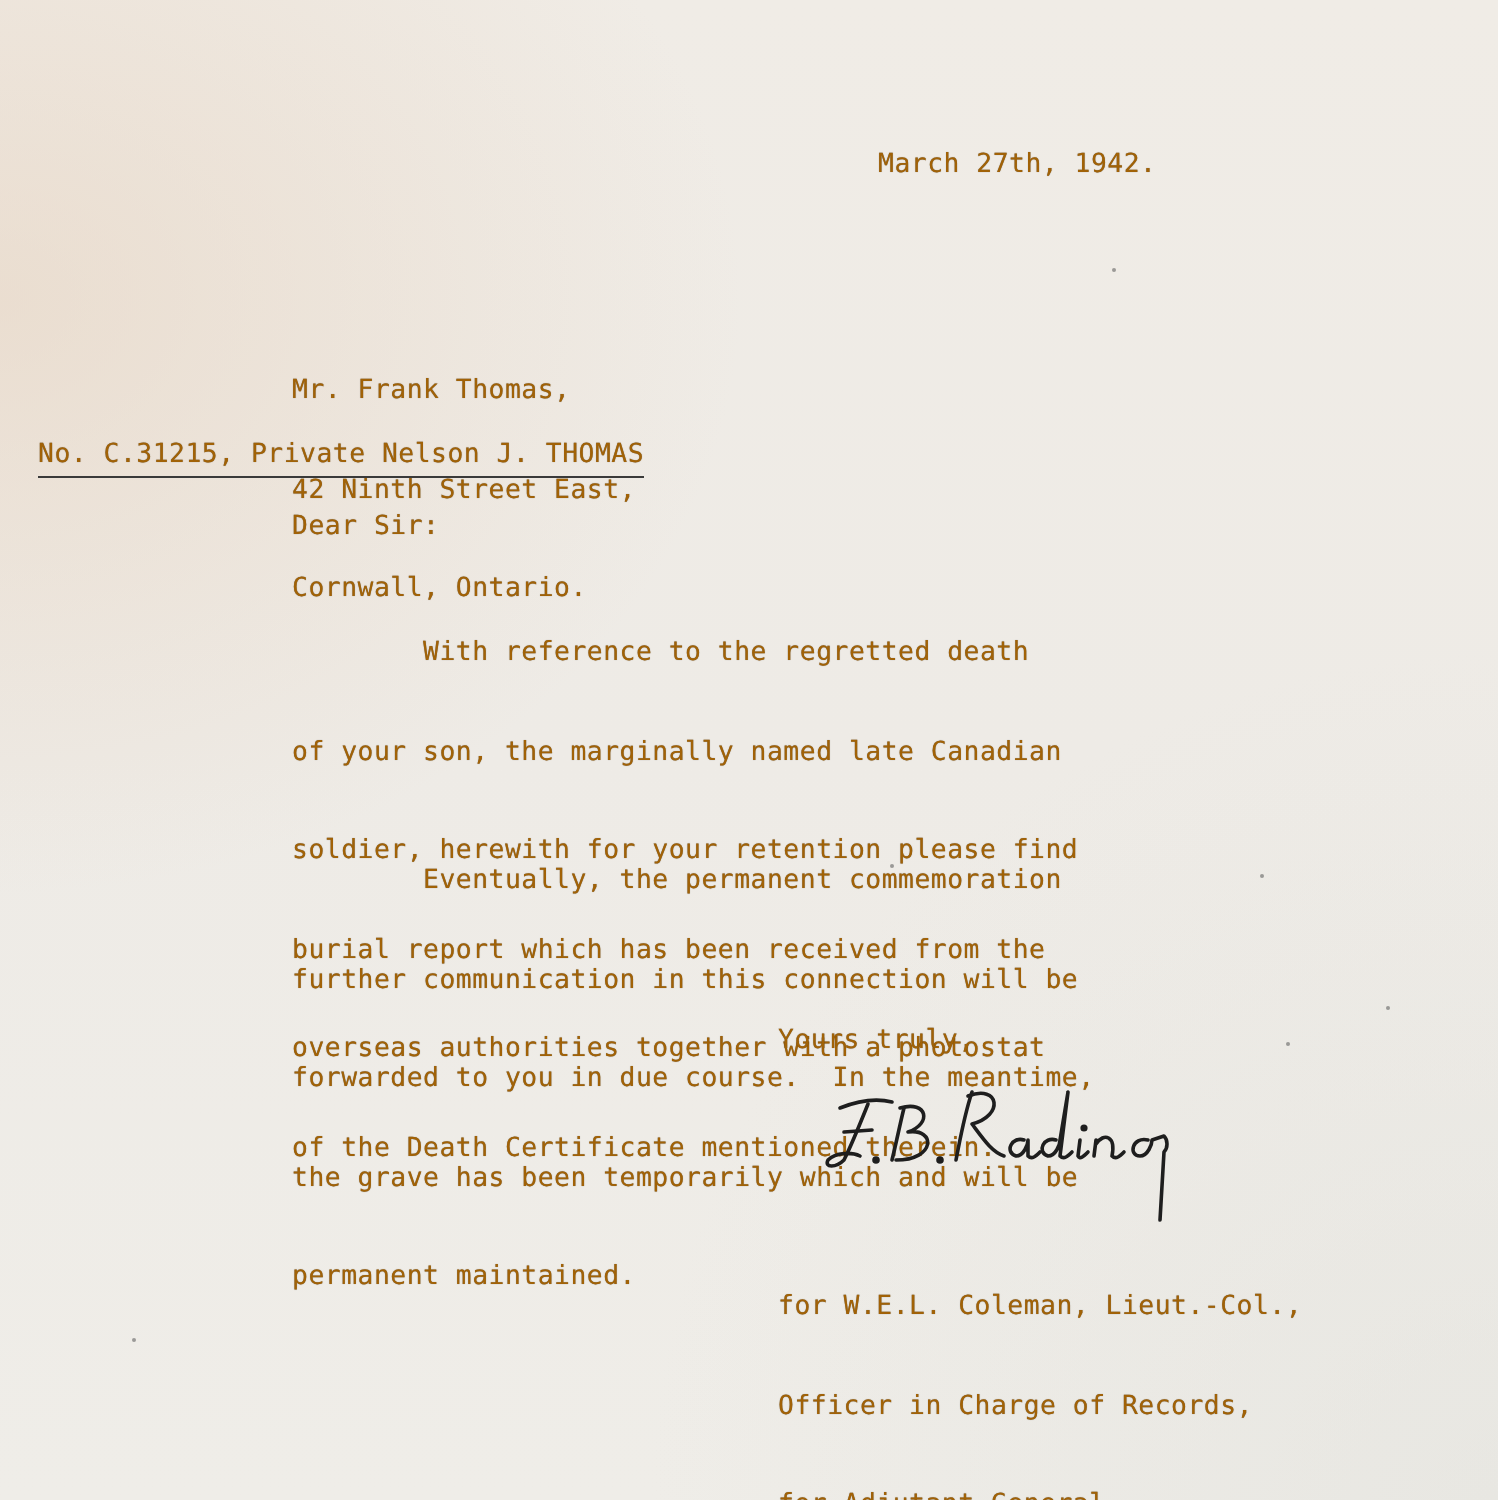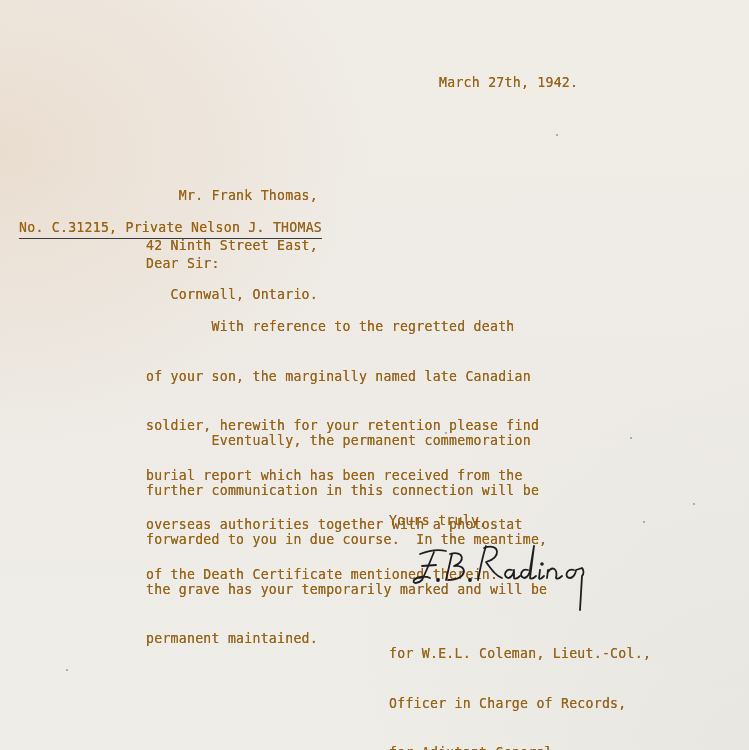--- a/index.html
+++ b/index.html
@@ -17,21 +17,21 @@
     position: absolute;
     font-family: "DejaVu Sans Mono", "Liberation Mono", monospace;
     font-size: 13.2px;
     line-height: 16.5px;
     color: #a16207;
     white-space: pre;
     letter-spacing: 0.25px;
     text-shadow: 0 0 0.4px rgba(40,40,40,0.6);
   }
   .date { left: 439px; top: 75px; }
-  .addr { left: 146px; top: 155px; text-align: right; }
+  .addr { left: 146px; top: 155px; }
   .ref {
     left: 19px; top: 220px;
     border-bottom: 1.5px solid #3a3a3a;
     padding-bottom: 1px;
   }
   .salute { left: 146px; top: 256px; }
   .para1 { left: 146px; top: 286px; }
   .para2 { left: 146px; top: 400px; }
   .closing { left: 389px; top: 513px; }
   .sigblock { left: 389px; top: 613px; }
@@ -62,21 +62,21 @@
     <span class="line">soldier, herewith for your retention please find</span>
     <span class="line">burial report which has been received from the</span>
     <span class="line">overseas authorities together with a photostat</span>
     <span class="line">of the Death Certificate mentioned therein.</span>
   </div>
 
   <div class="tw para2">
     <span class="line">        Eventually, the permanent commemoration</span>
     <span class="line">further communication in this connection will be</span>
     <span class="line">forwarded to you in due course.  In the meantime,</span>
-    <span class="line">the grave has your temporarily marked and will be</span>
+    <span class="line">the grave has been temporarily which and will be</span>
     <span class="line">permanent maintained.</span>
   </div>
 
   <div class="tw closing">Yours truly,</div>
 
   <svg class="signature" viewBox="0 0 190 72" fill="none" stroke="#1e1e1e" stroke-width="1.8" stroke-linecap="round" stroke-linejoin="round">
 
     <path d="M12 14 C22 10, 30 9, 38 11"></path>
     <path d="M26 12 C22 22, 18 32, 14 40 C10 44, 4 44, 6 40 C10 36, 18 36, 22 38"></path>
     <path d="M14 26 L28 25"></path>

